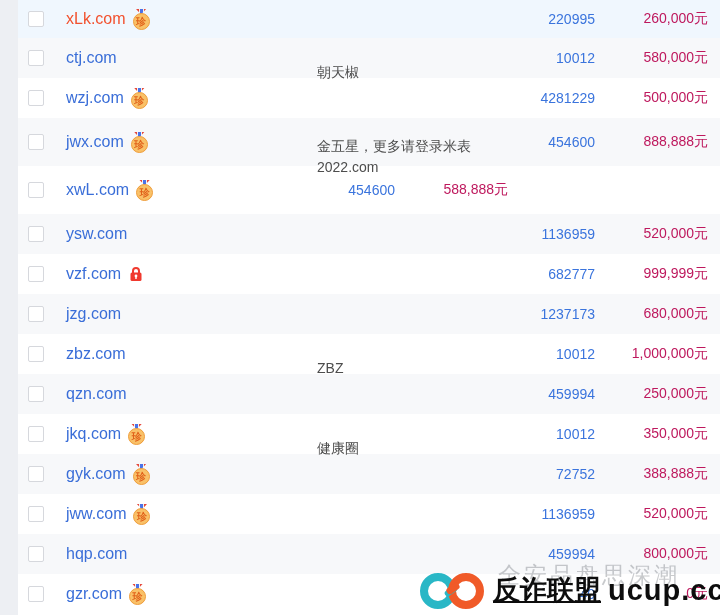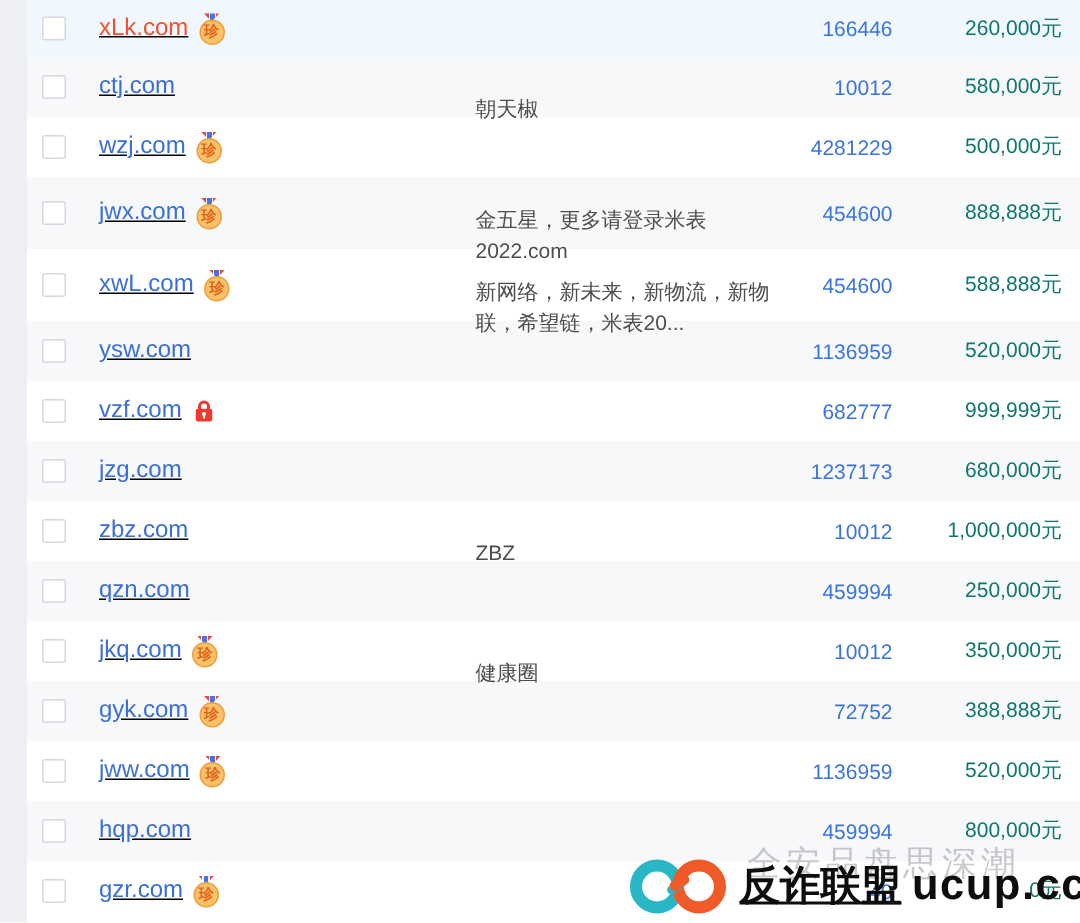--- a/index.html
+++ b/index.html
@@ -5,34 +5,34 @@
   html,body{margin:0;padding:0;width:720px;height:615px;overflow:hidden;background:#fff;
     font-family:"Liberation Sans", sans-serif;}
   .left-strip{position:absolute;left:0;top:0;width:18px;height:615px;background:#edeff3;}
   .table{position:absolute;left:18px;top:0;right:0;}
   .row{display:flex;align-items:center;height:40px;padding:0 14px 0 10px;background:#fff;}
   .row.alt{background:#f7f8fa;}
   .row.hl{background:#f0f7fe;height:38px;}
   .row.tall{height:48px;}
   .cb{flex:0 0 14px;width:14px;height:14px;border:1px solid #d6d8dd;border-radius:2px;
     background:#fff;margin-right:22px;cursor:pointer;}
-  .dcol{flex:0 0 251px;display:flex;align-items:center;font-size:16px;min-width:0;text-decoration:underline;}
+  .dcol{flex:0 0 251px;display:flex;align-items:center;font-size:16px;min-width:0;}
   .domain{text-decoration:none;color:#3a6ed8;cursor:pointer;}
   .domain.red{color:#f2512e;}
   .medal{position:relative;width:18px;height:21px;margin-left:7px;flex:0 0 18px;display:inline-block;}
   .ribbon{position:absolute;top:0;left:3px;width:11px;height:6px;
     background:linear-gradient(90deg,#e5483c 0 3px,#f2f2f2 3px 4px,#4a72e8 4px 7px,#f2f2f2 7px 8px,#e5483c 8px 11px);
     clip-path:polygon(0 0,100% 0,50% 100%);}
   .coin{position:absolute;top:4px;left:0;width:15px;height:15px;border-radius:50%;
     background:#f9c168;border:1px solid #ef9d3b;color:#e0611a;font-size:10px;line-height:15px;
     text-align:center;font-weight:bold;}
   .lock{margin-left:8px;display:inline-flex;}
   .desc{flex:0 0 200px;font-size:14px;color:#4d4d4d;line-height:21px;margin-top:29px;}
   .visits{flex:0 0 78px;text-align:right;font-size:14px;color:#3a74dd;}
-  .price{flex:0 0 113px;text-align:right;font-size:14px;color:#0f766e;}
+  .price{flex:0 0 113px;text-align:right;font-size:14px;color:#be185d;}
   
   .ghost{position:absolute;left:498px;top:560px;font-size:23px;font-weight:normal;color:#70757c;
     opacity:.38;letter-spacing:3px;pointer-events:none;}
   .wm{position:absolute;left:420px;top:571px;display:flex;align-items:center;pointer-events:none;}
   .wm-logo{width:64px;height:38px;position:relative;margin-right:9px;}
   .wm-ring{position:absolute;top:2px;width:20px;height:20px;border-radius:50%;}
   .wm-ring.teal{left:0;border:8px solid #29b7c6;}
   .wm-ring.orange{left:28px;border:8px solid #f05a28;}
   .wm-hand1{position:absolute;left:26px;top:14px;width:14px;height:7px;background:#f05a28;
     border-radius:3px;transform:rotate(-35deg);}
@@ -50,21 +50,21 @@
     <div class="row hl">
       <span class="cb"></span>
       <span class="dcol">
         <a class="domain red">xLk.com</a>
         <span class="medal">
           <span class="ribbon"></span>
           <span class="coin">珍</span>
         </span>
       </span>
       <span class="desc"></span>
-      <span class="visits">166446</span>
+      <span class="visits">220995</span>
       <span class="price">260,000元</span>
     </div>
     <div class="row alt">
       <span class="cb"></span>
       <span class="dcol">
         <a class="domain ">ctj.com</a>
       </span>
       <span class="desc">朝天椒</span>
       <span class="visits">10012</span>
       <span class="price">580,000元</span>
@@ -97,21 +97,20 @@
     </div>
     <div class="row tall">
       <span class="cb"></span>
       <span class="dcol">
         <a class="domain ">xwL.com</a>
         <span class="medal">
           <span class="ribbon"></span>
           <span class="coin">珍</span>
         </span>
       </span>
-      <span class="desc">新网络，新未来，新物流，新物联，希望链，米表20...</span>
       <span class="visits">454600</span>
       <span class="price">588,888元</span>
     </div>
     <div class="row alt">
       <span class="cb"></span>
       <span class="dcol">
         <a class="domain ">ysw.com</a>
       </span>
       <span class="desc"></span>
       <span class="visits">1136959</span>

